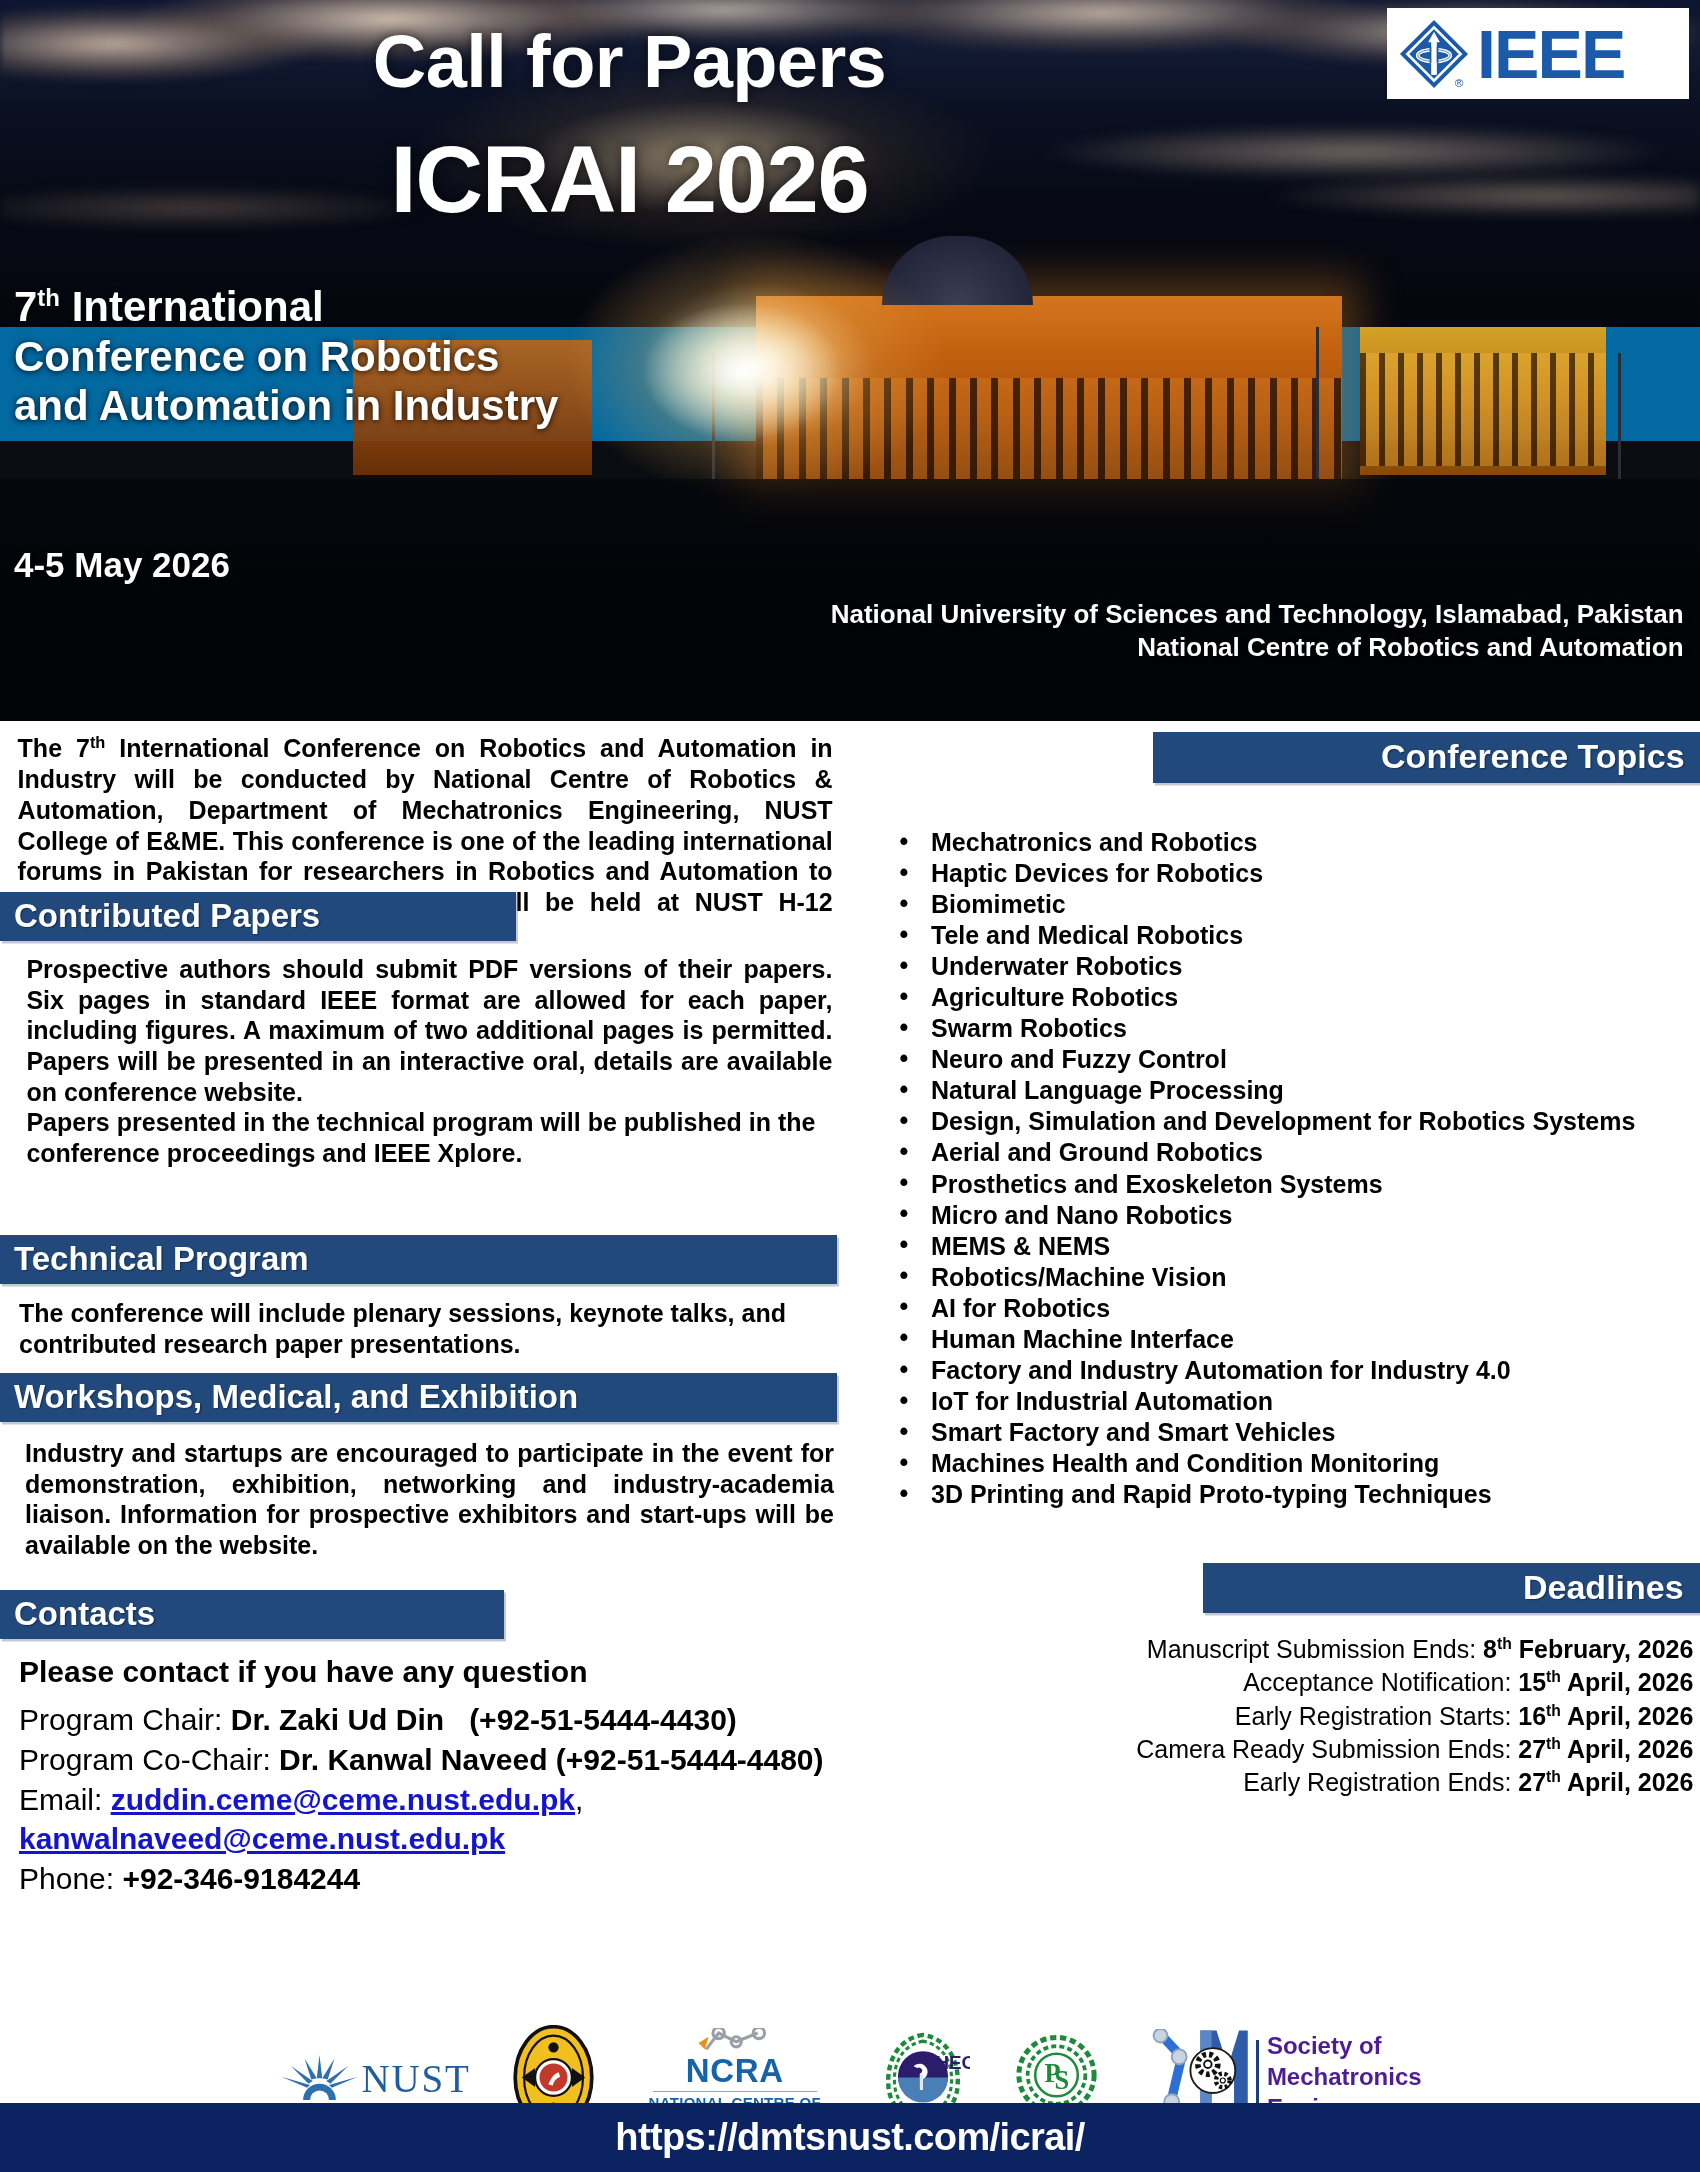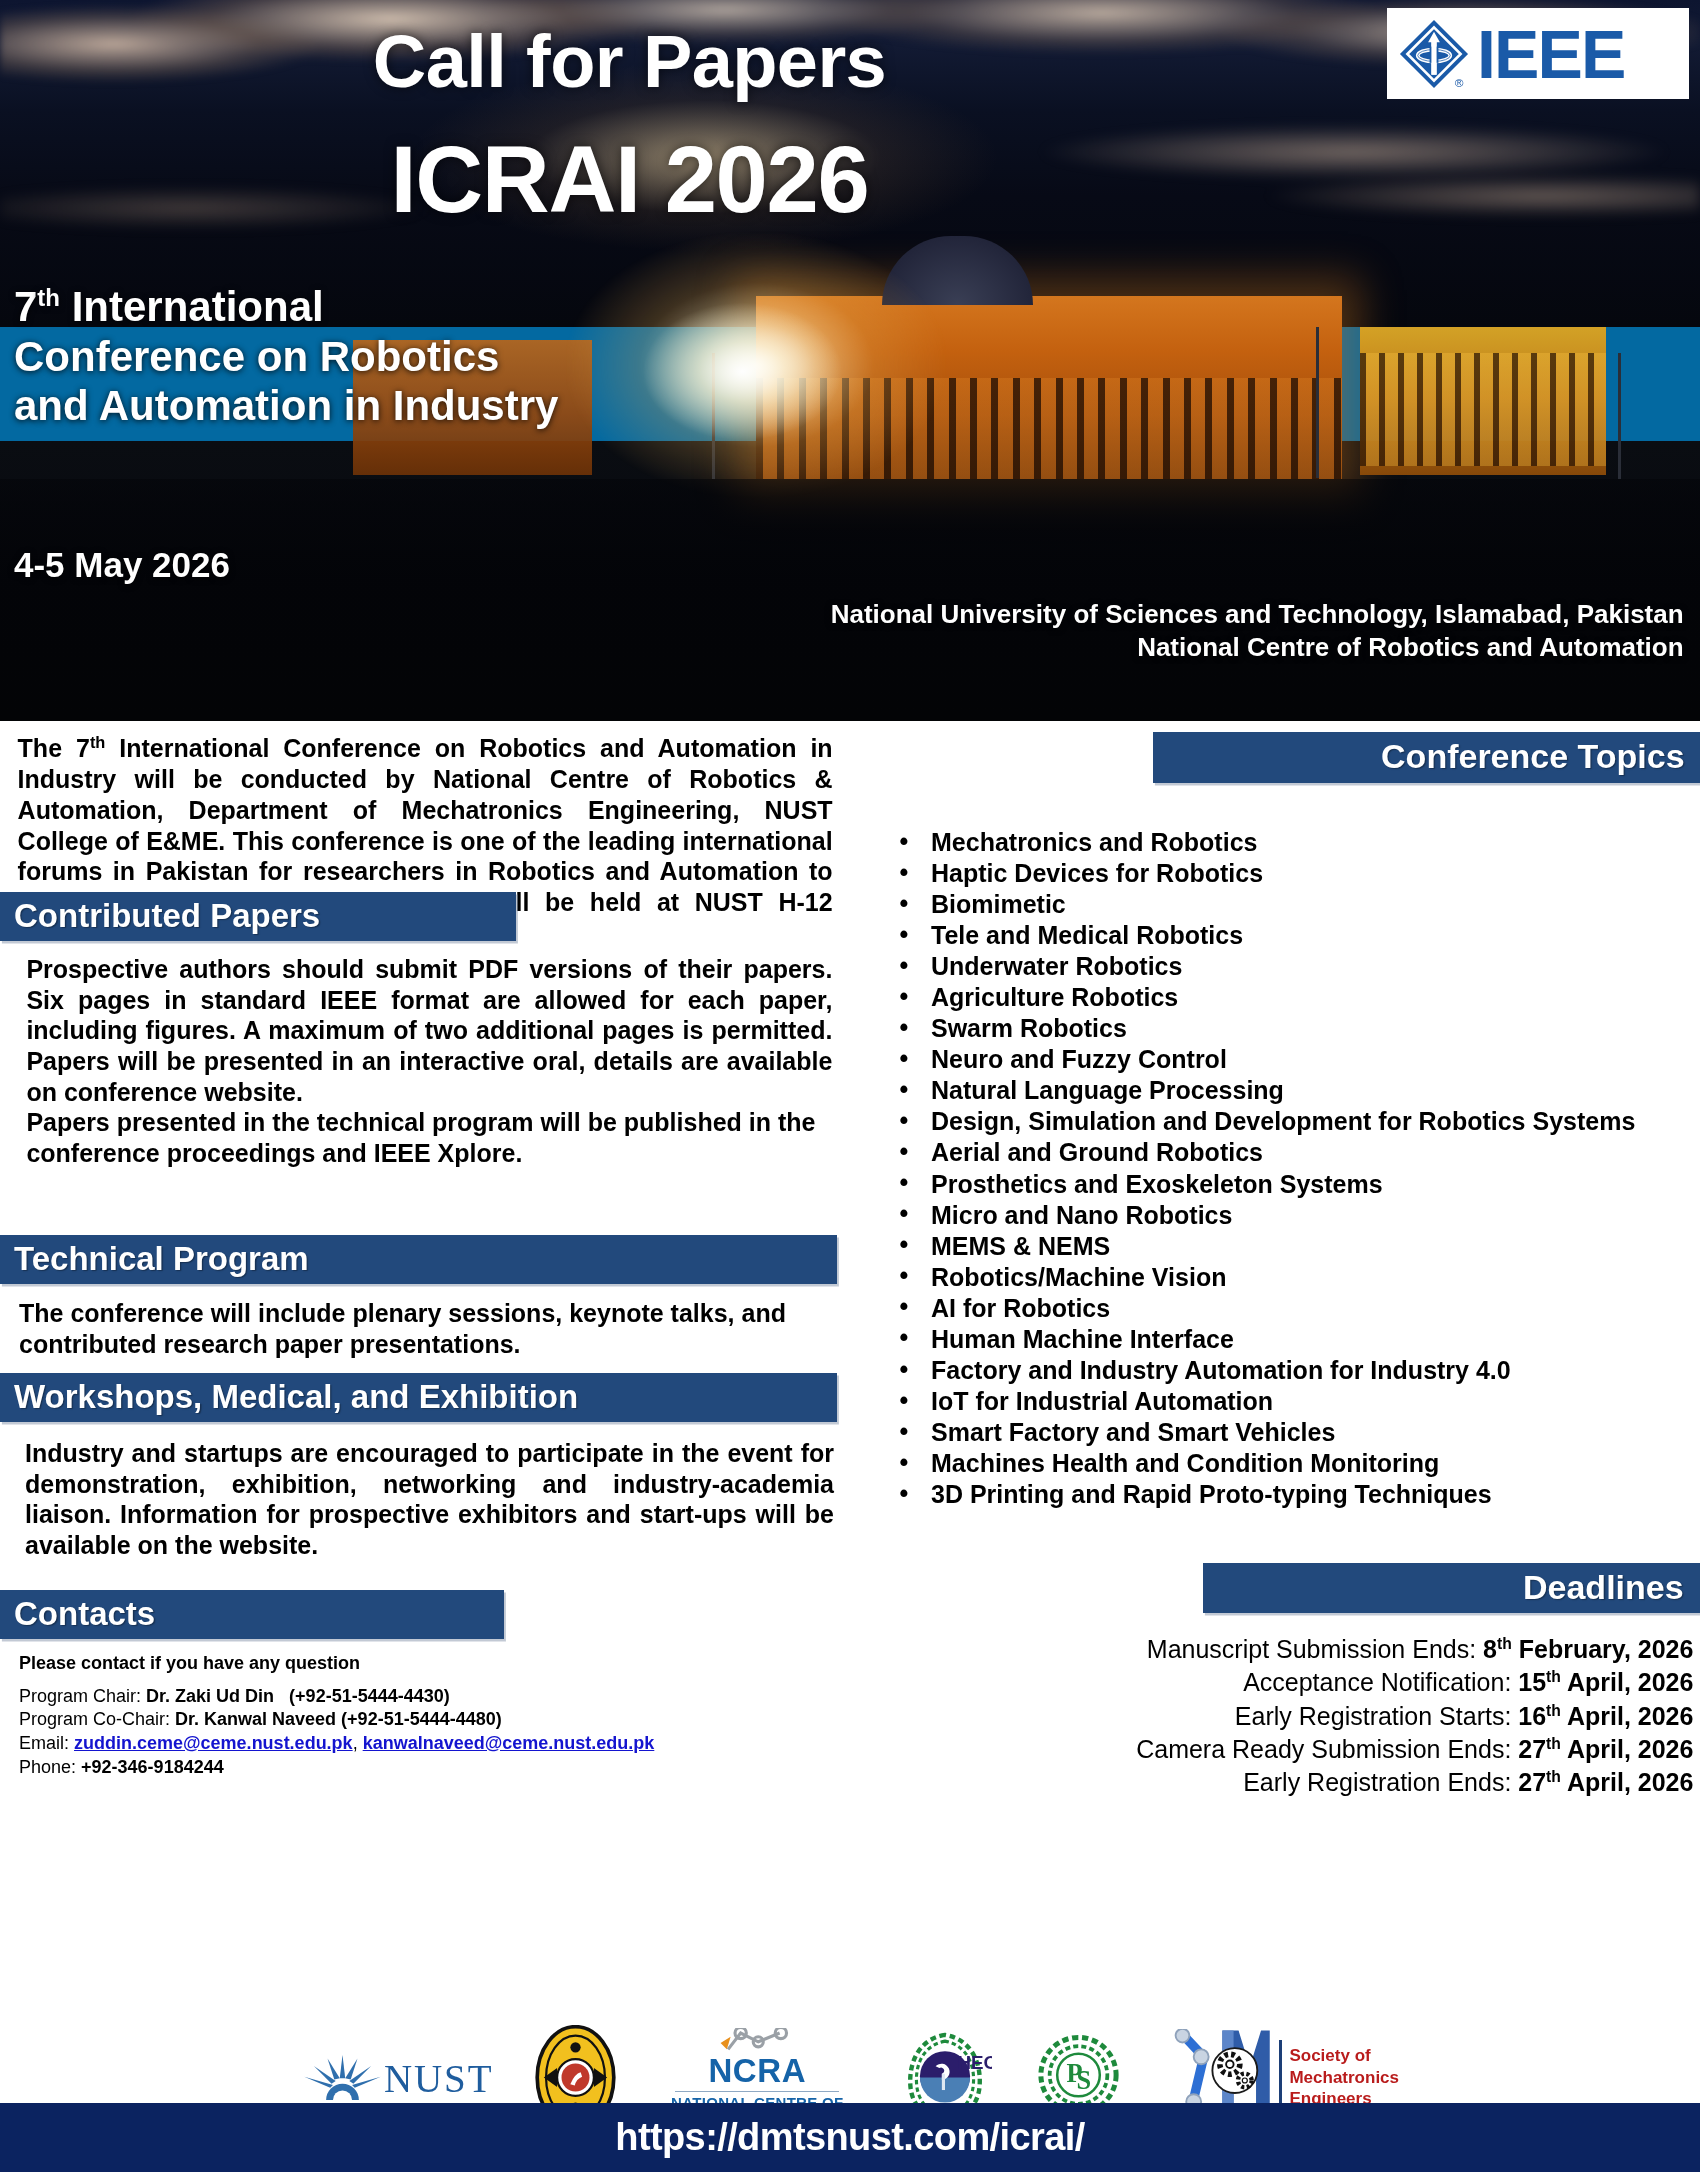--- a/index.html
+++ b/index.html
@@ -157,21 +157,21 @@
   .l-contrib { position:absolute; left:26.4px; top:233px; width:806px; }
 
   .bar-tech { position:absolute; left:0px; top:514px; width:837px; font-size:33px; }
   .l-tech { position:absolute; left:19px; top:577px; width:812px; }
 
   .bar-work { position:absolute; left:0px; top:652px; width:837px; font-size:33px; }
   .l-work { position:absolute; left:25px; top:717px; width:809px; }
 
   .bar-contacts { position:absolute; left:0px; top:869px; width:504px; font-size:33px; }
   .l-contacts { position:absolute; left:19px; top:931px; width:982px; }
-  .l-contacts .line { font-size:18px; line-height:1.32; color:#000; }
+  .l-contacts .line { font-size:30px; line-height:1.32; color:#000; }
   .l-contacts .q { font-weight:bold; margin-bottom:8.8px; }
   .l-contacts .lbl { font-weight:normal; }
   .l-contacts .val { font-weight:bold; }
   .l-contacts a { color:#1414cf; font-weight:bold; text-decoration:underline; }
 
   
   .bar-topics { position:absolute; left:271px; top:11.3px; width:548px; font-size:34px; text-align:right; }
   .bar-topics span { padding-right:16.4px; }
   .topics { position:absolute; left:0px; top:107px; width:819px; }
   .topics li {
@@ -206,21 +206,21 @@
   .lg-ncra .ic { width:76px; height:26.4px; }
   .lg-ncra .n1 { color:#1563a8; font-weight:bold; font-size:33px; line-height:1; letter-spacing:0.6px; }
   .lg-ncra .rule { width:164px; height:1.3px; background:#8fa9c4; margin:3.8px 0 2.5px; }
   .lg-ncra .n2 { color:#1563a8; font-weight:bold; font-size:15px; letter-spacing:0.3px; }
   .lg-ncra .n3 { color:#e08a1e; font-weight:bold; font-size:14.5px; letter-spacing:0.3px; }
   .lg-hec .em { width:94px; height:101px; }
   .lg-pes .em { width:89px; height:101px; }
   .lg-sme { align-items:center; }
   .lg-sme .gl { width:106px; height:98px; }
   .lg-sme .bar3 { width:3.1px; height:76px; background:#1d3f77; margin:0 7.6px; }
-  .lg-sme .tx { color:#b91c1c; font-weight:bold; font-size:17px; line-height:1.28; }
+  .lg-sme .tx { color:#4c1d95; font-weight:bold; font-size:24px; line-height:1.28; }
   .footer-wrap { position:absolute; left:0; top:2103px; width:1700px; height:69px; background:#0b2360; }
   .footer-wrap .url2 {
     width:100%; height:100%; display:flex; align-items:center; justify-content:center;
     color:#fff; font-size:38px; font-weight:bold; letter-spacing:-0.6px;
   }
 </style>
 </head>
 <body>
 
 <div class="poster">

